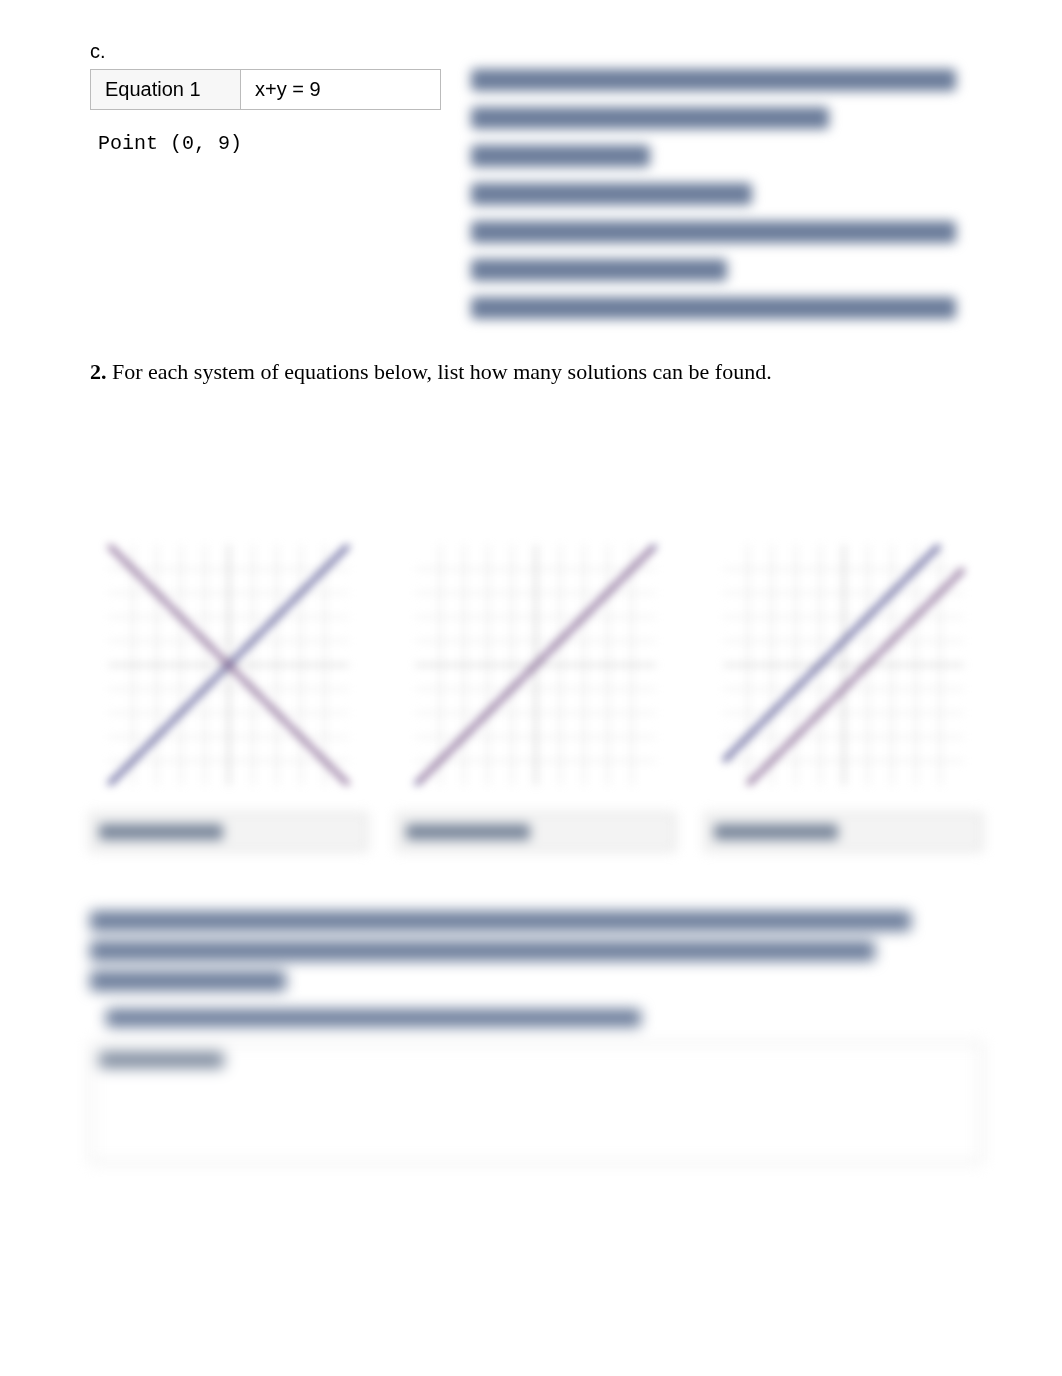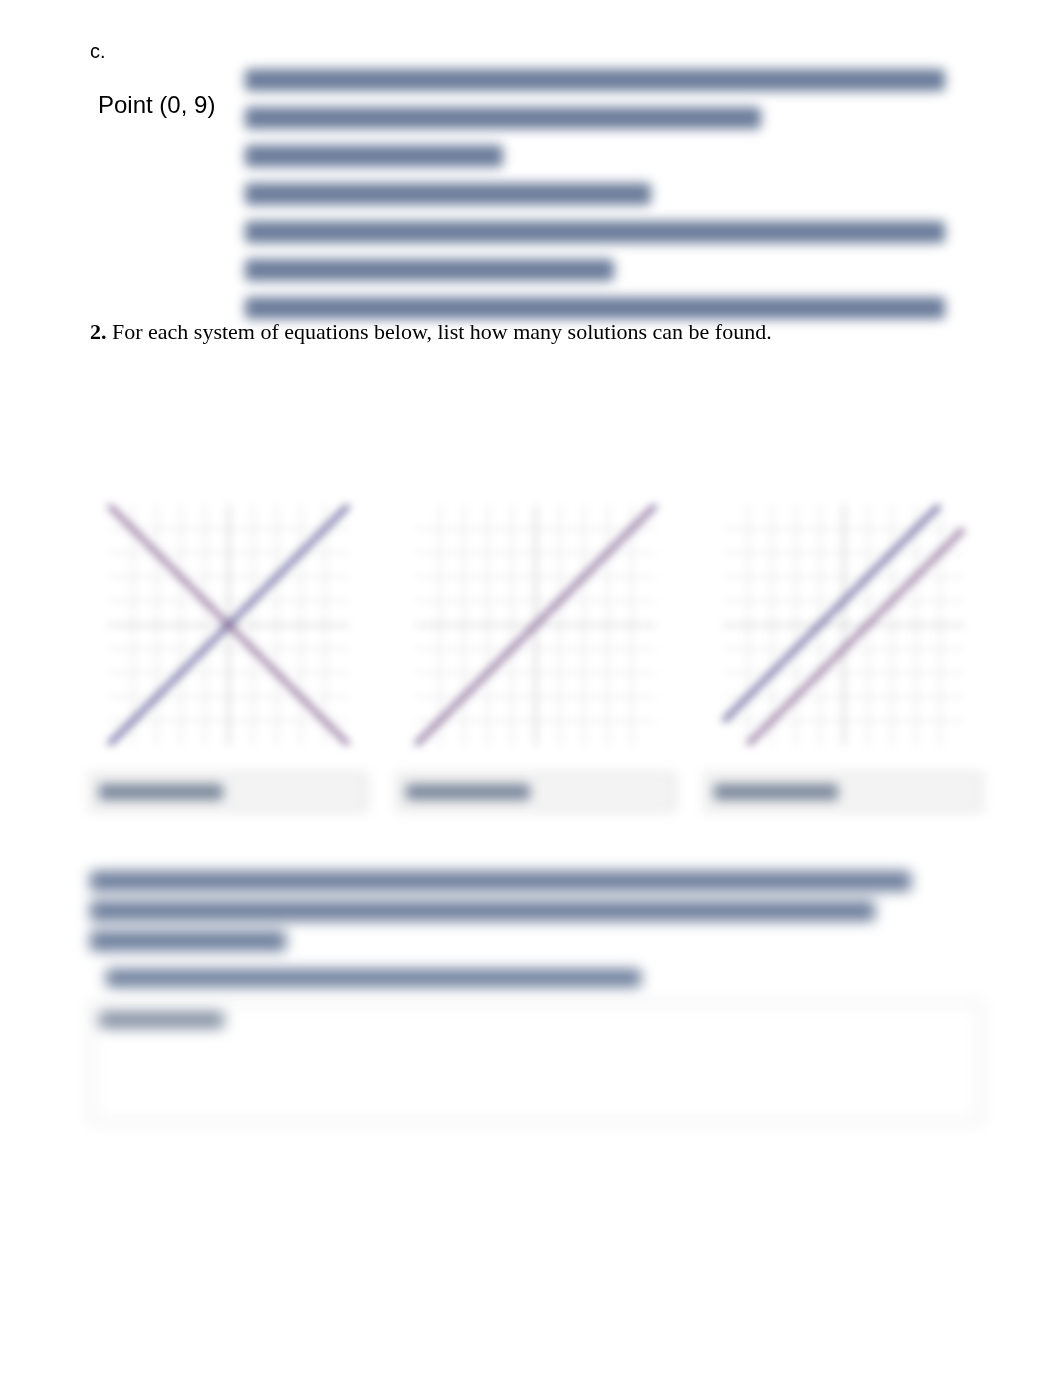--- a/index.html
+++ b/index.html
@@ -30,22 +30,22 @@
   }
   .eq-table td.label {
     width: 150px;
     background: #f7f7f7;
   }
   .eq-table td.val {
     width: 200px;
     background: #fff;
   }
   .point-line {
-    font-family: Liberation Sans, sans-serif;
-    font-size: 24px;
+    font-family: Liberation Mono, monospace;
+    font-size: 20px;
     margin: 22px 0 0 8px;
   }
   .blurred-right {
     flex: 1;
     margin-left: 30px;
     filter: blur(6px);
     display: flex;
     flex-direction: column;
     gap: 16px;
   }
@@ -54,20 +54,21 @@
     background: #6b7c9a;
     border-radius: 4px;
   }
   .blur-line.short { width: 70%; }
   .blur-line.med   { width: 55%; }
   .blur-line.long  { width: 95%; }
   .blur-line.tiny  { width: 35%; }
   .blur-line.half  { width: 50%; }
 
   .q2 {
+    margin-top: 40px;
     font-size: 22px;
     font-family: "Comic Sans MS", cursive;
   }
   .q2 .num { font-weight: bold; }
 
   .charts-row {
     display: flex;
     gap: 30px;
     margin-top: 160px;
     filter: blur(4px);
@@ -137,20 +138,24 @@
 </style>
 </head>
 <body>
 
 <div class="section-letter">c.</div>
 
 <div class="eq-row">
   <div>
     <table class="eq-table">
       <tbody>
+          <tr>
+        <td class="label">Equation 1</td>
+        <td class="val">x+y = 9</td>
+      </tr>
     </tbody>
       </table>
     <div class="point-line">Point (0, 9)</div>
   </div>
 
   <div class="blurred-right" aria-hidden="true">
     <div class="blur-line long"></div>
     <div class="blur-line short"></div>
     <div class="blur-line tiny"></div>
     <div class="blur-line med"></div>

